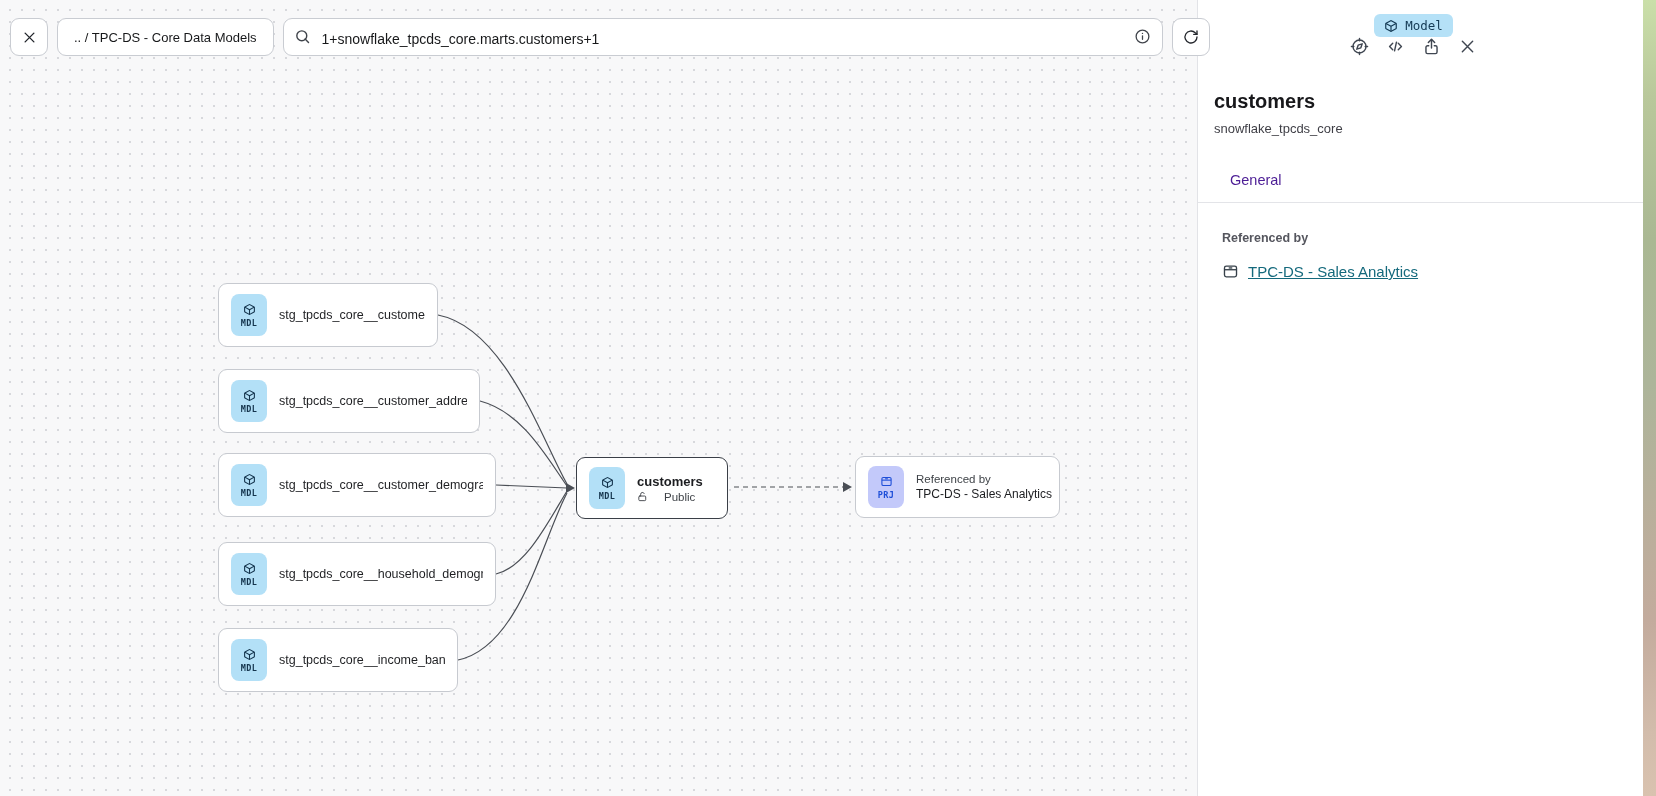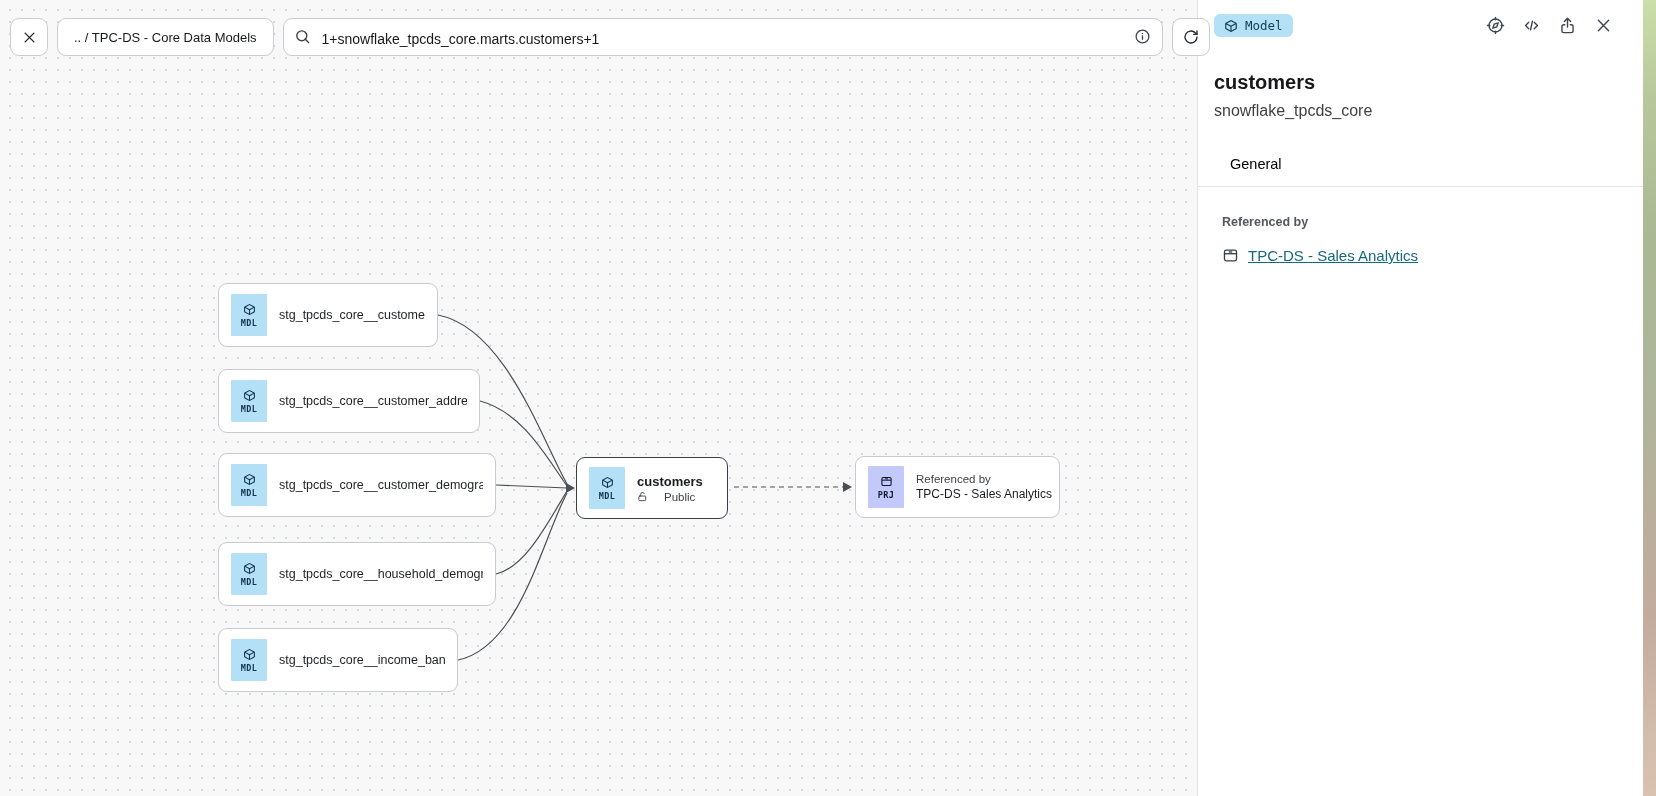--- a/index.html
+++ b/index.html
@@ -25,46 +25,46 @@
     background:#fff; padding:4px 40px 0 38px; font-size:14px; color:#17181a;
     font-family:"Liberation Sans", sans-serif; outline:none; }
   .searchicon { position:absolute; left:11px; top:10px; color:#3f434a; }
   .infoicon { position:absolute; right:12px; top:10px; color:#3f434a; }
 
   
   .node { position:absolute; height:64px; background:#fff; border:1px solid #c7cad0;
     border-radius:9px; display:flex; align-items:center; gap:12px; padding:0 12px;
     cursor:pointer; }
   .nlabel { font-size:12.5px; color:#1f2023; white-space:nowrap; overflow:hidden; }
-  .nbadge { flex:0 0 auto; width:36px; height:42px; border-radius:1px;
+  .nbadge { flex:0 0 auto; width:36px; height:42px; border-radius:8px;
     display:flex; flex-direction:column; align-items:center; justify-content:center; gap:2px; }
   .nbadge span { font-family:"DejaVu Sans Mono", monospace; font-size:8.5px; font-weight:bold; letter-spacing:.3px; }
   .nbadge.mdl { background:#b3e0f7; color:#14344d; }
-  .nbadge.prj { background:#c3c9fa; color:#0f172a;text-align:center; }
+  .nbadge.prj { background:#c3c9fa; color:#1d4ed8;text-align:center; }
   .node.selected { border:1.5px solid #3a3f47; height:62px; }
   .node .stack { display:flex; flex-direction:column; gap:2px; min-width:0; }
   .node .title-line { font-size:13px; font-weight:bold; color:#1c1d20; white-space:nowrap; }
   .node .sub-line { font-size:11.5px; color:#3f4348; display:flex; align-items:center; gap:16px; white-space:nowrap; }
   .node .caption-line { font-size:11.5px; color:#3f4348; white-space:nowrap; }
   .node .ref-line { font-size:12px; color:#1c1d20; white-space:nowrap; }
 
   
   .panel { position:absolute; left:1197px; top:0; width:446px; height:796px;
     background:#fff; border-left:1px solid #e2e3e7; }
-  .phead { display:flex; align-items:center; justify-content:space-between; padding:14px 30px 0 16px; }
+  .phead { display:flex; align-items:center; justify-content:space-between; padding:14px 30px 0 16px;flex-direction:column; }
   .typebadge { display:inline-flex; align-items:center; gap:7px; background:#b5e1f7;
     color:#143a54; border-radius:6px; padding:4px 10px;
     font-family:"DejaVu Sans Mono", monospace; font-size:12.5px; }
   .phead-icons { display:flex; align-items:center; gap:17px; color:#3f4651; }
   .phead-icons .icobtn { cursor:pointer; display:flex; }
   .ptitleblock { padding:34px 16px 0 16px; }
   .ptitle { font-size:20px; font-weight:bold; color:#18181b; }
-  .psub { margin-top:8px; font-size:16px; color:#3f3f46; }
+  .psub { margin-top:8px; font-size:13px; color:#3f3f46; }
   .tabs { display:flex; padding:0 16px; margin-top:26px; border-bottom:1px solid #e3e4e8; }
-  .tab { padding:10px 16px 12px 16px; font-size:14.5px; color:#000000; cursor:pointer;
+  .tab { padding:10px 16px 12px 16px; font-size:14.5px; color:#4c1d95; cursor:pointer;
     display:flex; align-items:center; gap:8px; border-bottom:3px solid transparent; margin-bottom:-1px; }
   .tab.active { color:#14697c; font-weight:bold; border-bottom-color:#14697c; }
   .tabbadge { background:#14697c; color:#fff; font-size:11px; font-weight:bold;
     border-radius:999px; padding:2px 8px; line-height:1.2; }
   .pbody { padding:28px 16px 0 24px; }
   .reflabel { font-size:12.5px; font-weight:bold; color:#55565e; }
   .reflink { margin-top:18px; display:flex; align-items:center; gap:9px; }
   .reflink a { font-size:15px; color:#14697c; text-decoration:underline; cursor:pointer; }
   .reflink .ric { color:#364049; display:flex; }
 

